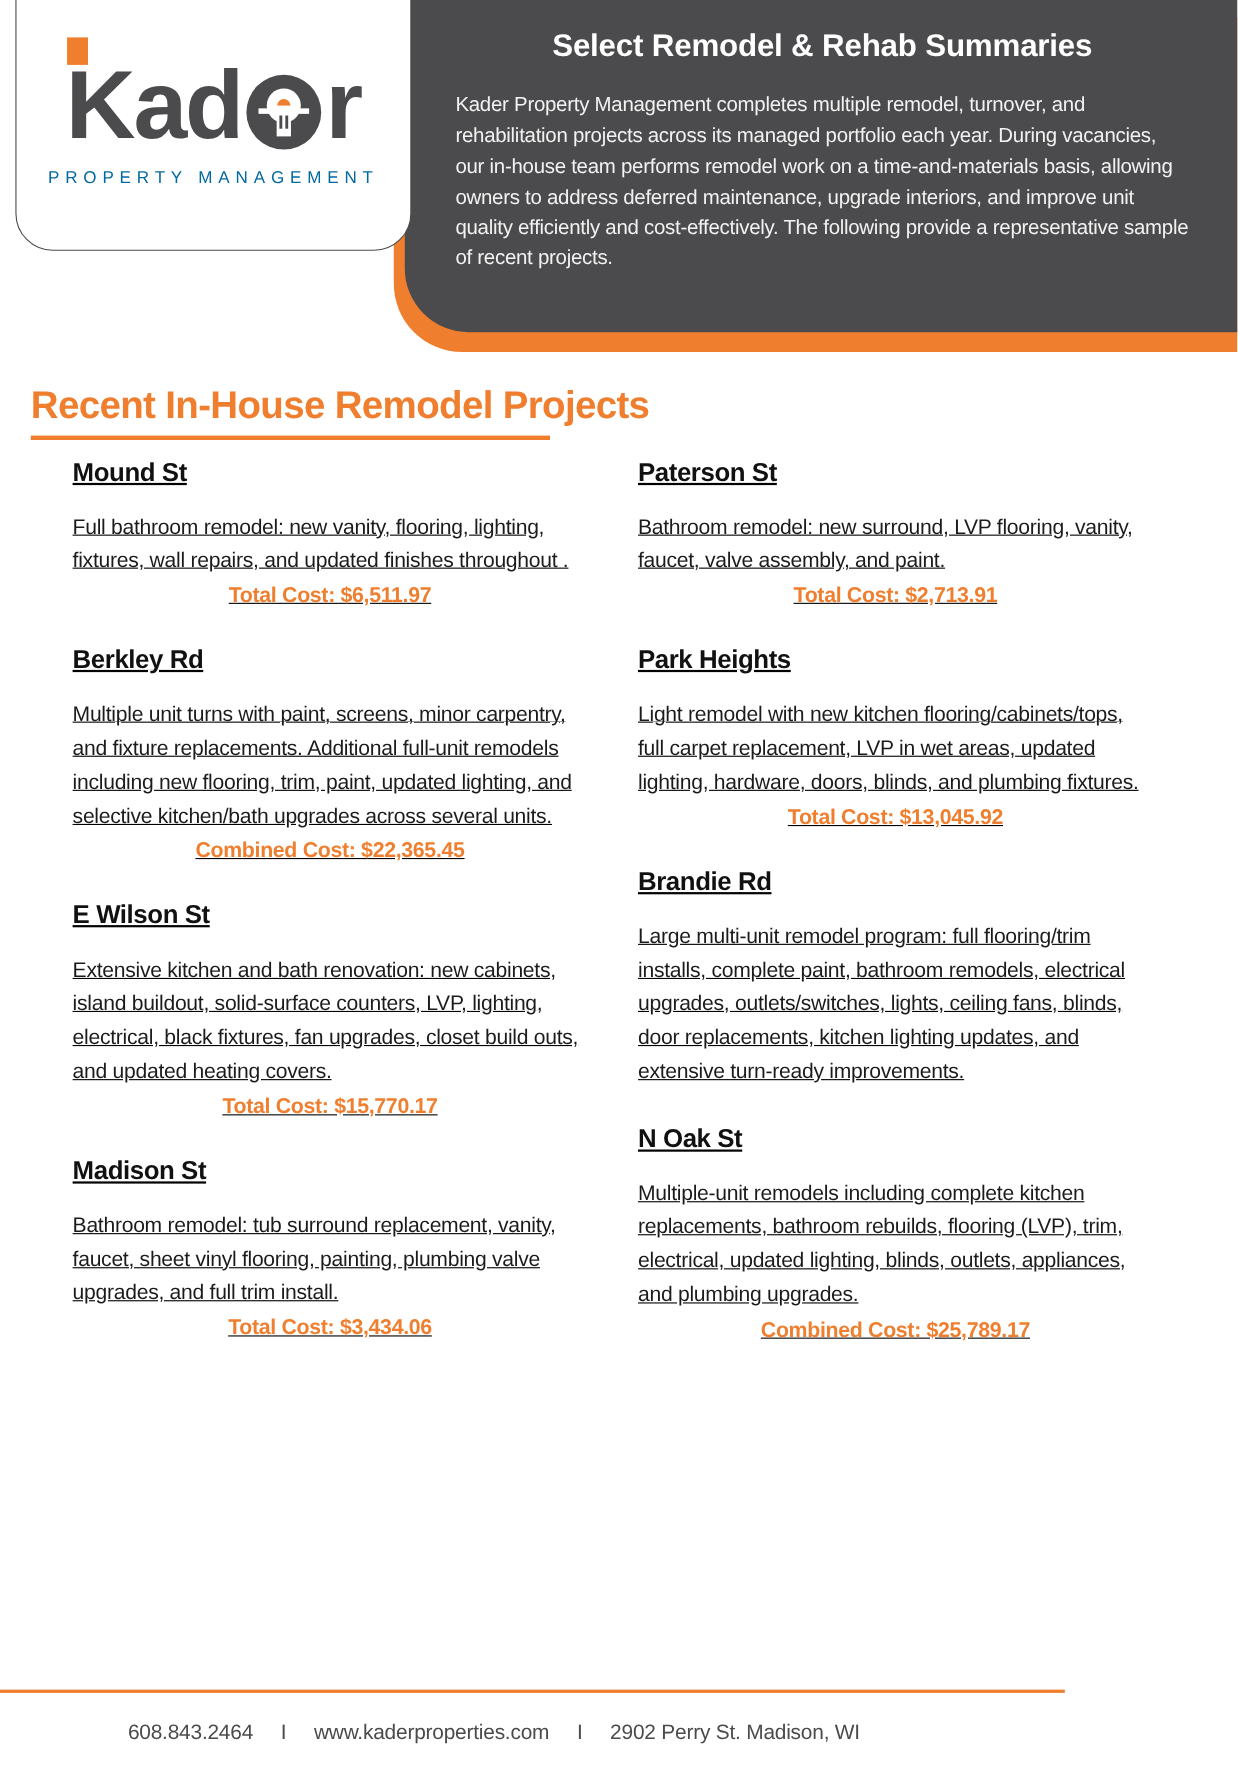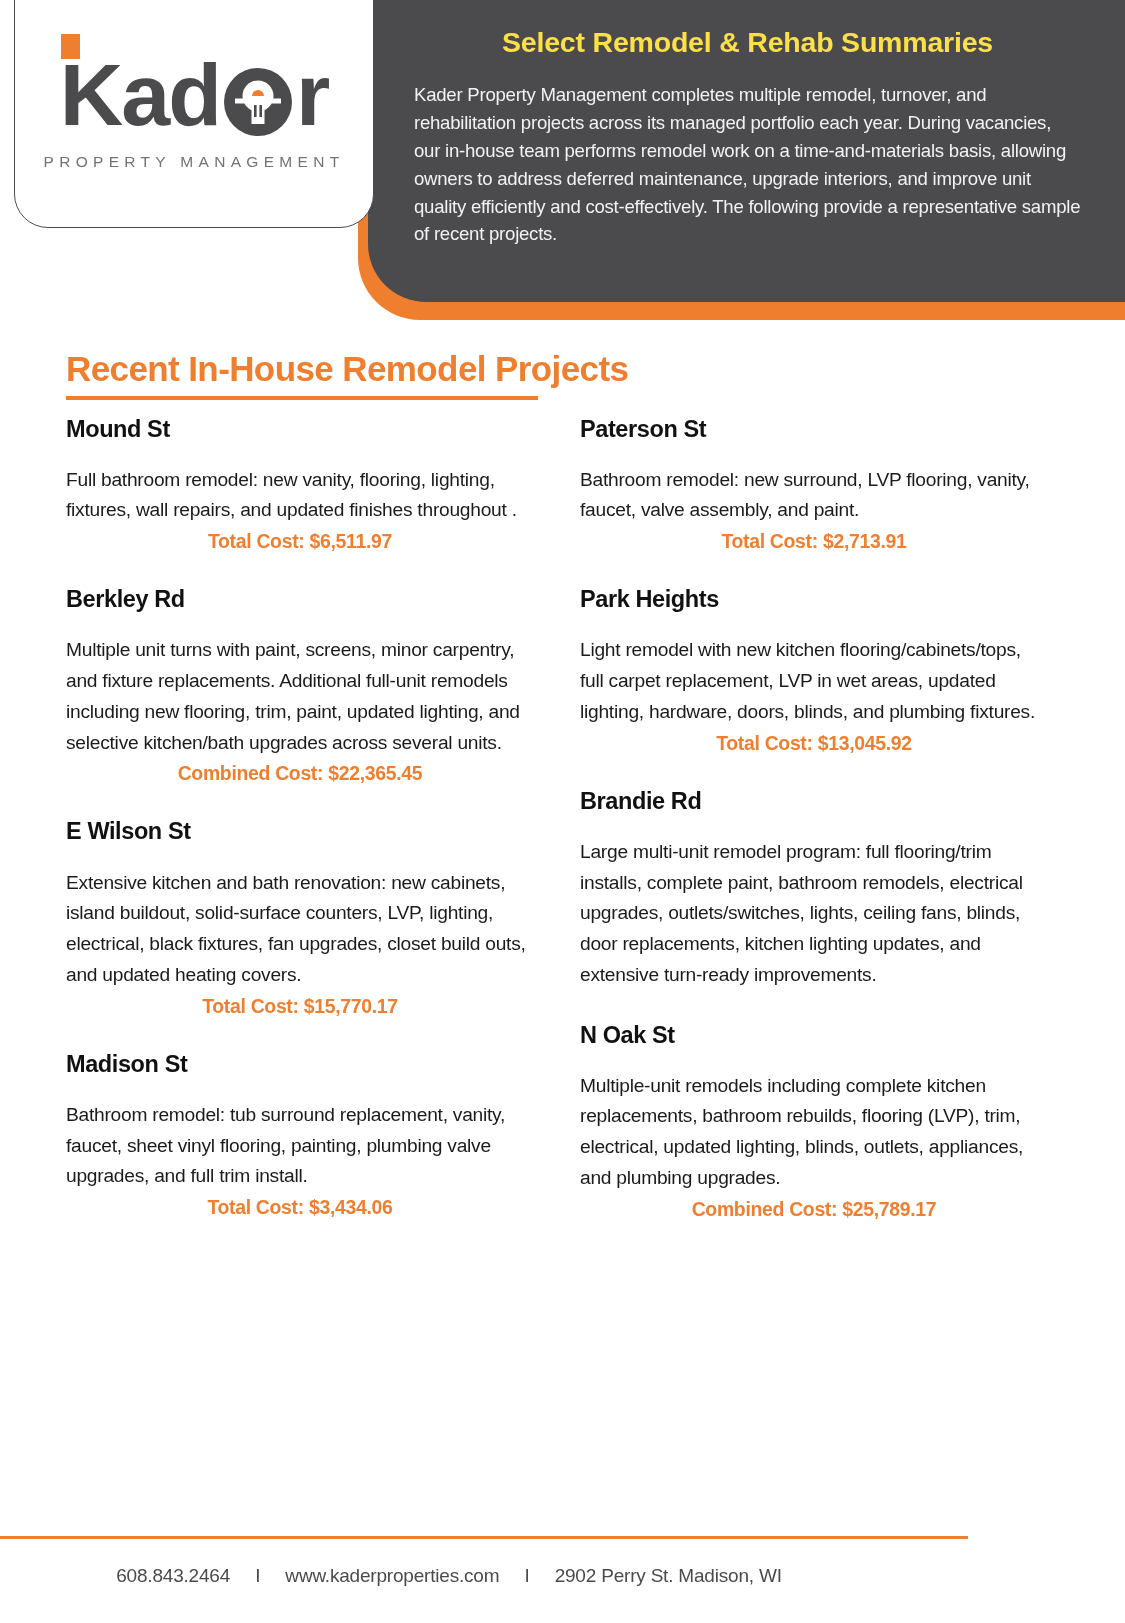--- a/index.html
+++ b/index.html
@@ -41,72 +41,72 @@
     width:19px; height:25px; background:#ef7f2f;
   }
   .key-o {
     position:relative; display:inline-block;
     width:74px; height:74px; margin:0 1px;
     vertical-align:middle;
   }
   .key-o svg { display:block; }
   .logo-sub {
     margin-top:14px;
-    font-size:15.5px; color:#737373;
+    font-size:15.5px; color:#0369a1;
     letter-spacing:5.3px; font-weight:400;
     white-space:nowrap;
   }
 
   .dark-panel-wrap { position:absolute; left:0; top:0; width:1125px; height:320px; z-index:1; }
   .orange-band {
     position:absolute; left:358px; top:16px;
     width:767px; height:304px;
     background:#ef7f2f;
     border-bottom-left-radius:62px;
   }
   .dark-panel {
     position:absolute; left:368px; top:0px;
     width:757px; height:302px;
     background:#4b4b4d;
     border-bottom-left-radius:58px;
     z-index:2;
     padding:26px 34px 0 36px;
   }
   .header-title {
-    color:#fde047; font-size:28.5px; font-weight:700;
+    color:#ffffff; font-size:28.5px; font-weight:700;
     text-align:center; letter-spacing:-0.2px;
     margin-bottom:22px;
   }
   .header-body {
     color:#f2f2f2; font-size:18.6px; font-weight:400;
     text-align:left; line-height:1.50;
     letter-spacing:-0.25px;
     padding:0 10px;
   }
 
   
-  .section-head { position:relative; margin:30px 0 0 66px; }
+  .section-head { position:relative; margin:30px 0 0 28px; }
   .section-title {
     color:#ef7f2f; font-size:35px; font-weight:700;
     letter-spacing:-0.6px; line-height:1.1;
     display:inline-block;
   }
   .section-rule {
     position:absolute; left:0; top:46px;
     width:472px; height:3.5px; background:#ef7f2f;
   }
 
   
   .columns {
     display:flex; gap:46px;
     padding:26px 52px 0 66px;
   }
   .col { width:468px; }
 
-  .project { margin-bottom:30px; }
+  .project { margin-bottom:30px;text-decoration:underline; }
   .project:last-child { margin-bottom:0; }
   .proj-name {
     font-size:23.5px; font-weight:700; color:#111111;
     letter-spacing:-0.4px; line-height:1.2;
     margin-bottom:22px;
   }
   .proj-desc {
     font-size:19.2px; font-weight:400; color:#1b1b1b;
     line-height:1.60; letter-spacing:-0.25px;
   }

